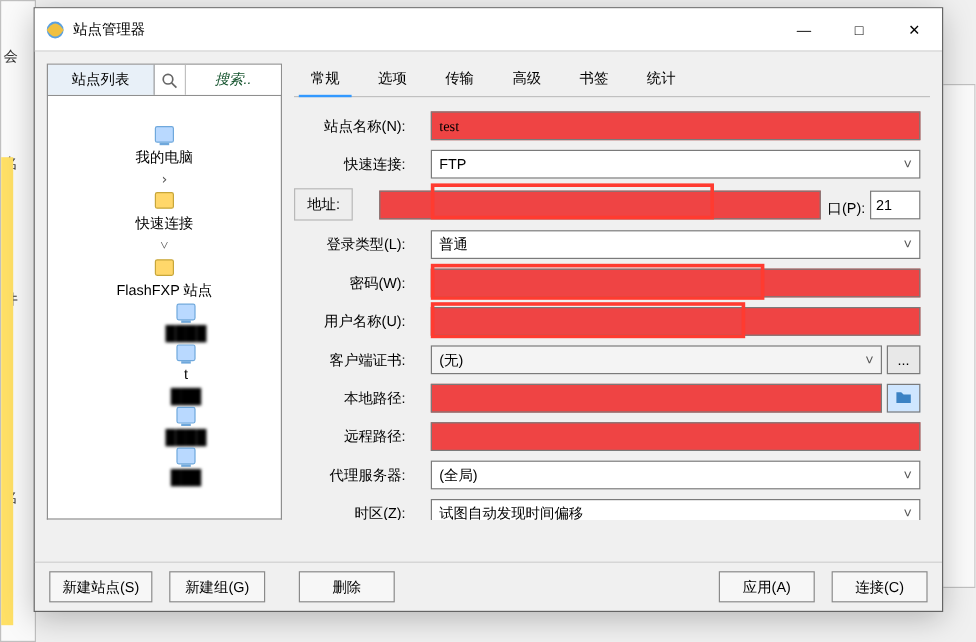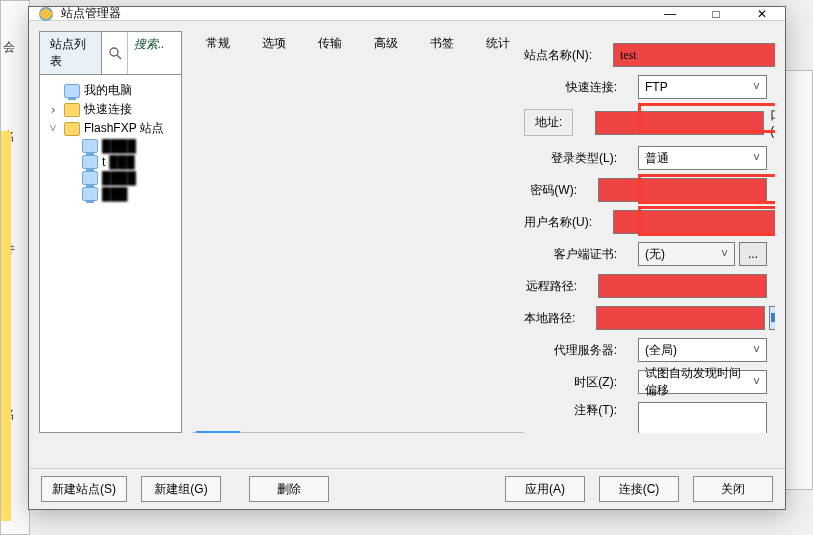--- a/index.html
+++ b/index.html
@@ -7,43 +7,43 @@
 
 
 .bg-window { position: absolute; background: #fff; border: 1px solid #c0c0c0; }
 .bg-left { left: 0; top: 0; width: 30px; height: 535px; background: #fafafa; }
 .bg-left .v { padding: 4px 2px; color: #333; }
 .bg-right { right: 0; top: 70px; width: 30px; height: 420px; background: #fafafa; }
 .bg-left .yellow-strip { position: absolute; left: 0; top: 130px; width: 10px; height: 390px; background: #ffe066; }
 
 .dialog { position: absolute; left: 28px; top: 6px; width: 758px; height: 504px; background: #f0f0f0; border: 1px solid #646464; box-shadow: 0 6px 24px rgba(0,0,0,.25); display: flex; flex-direction: column; }
 
-.titlebar { height: 14px; display: flex; align-items: center; background: #fff; border-bottom: 1px solid #d0d0d0; }
+.titlebar { height: 36px; display: flex; align-items: center; background: #fff; border-bottom: 1px solid #d0d0d0; }
 .titlebar .icon { width: 18px; height: 18px; margin: 0 6px 0 8px; }
 .titlebar .title { flex: 1; color: #000; }
 .titlebar .winbtn { width: 46px; height: 30px; display: flex; align-items: center; justify-content: center; color: #000; }
 
 .content { flex: 1; display: flex; padding: 10px 10px 6px 10px; gap: 10px; overflow: hidden; }
 
 .left-panel { width: 196px; display: flex; flex-direction: column; }
-.left-header { display: flex; gap: 0; border: 1px solid #8f8f8f; }
+.left-header { display: flex; gap: 0; border: 1px solid #8f8f8f; text-align: center; }
 .left-header .hname { flex: 1; background: #e8f0f8; padding: 4px 10px; border-right: 1px solid #8f8f8f; }
 .left-header .search-ico { width: 26px; display: flex; align-items: center; justify-content: center; background: #fff; border-right: 1px solid #c0c0c0; }
 .left-header .search-in { flex: 1; padding: 4px 6px; font-style: italic; color: #14532d; background: #fff; }
 .tree { flex: 1; border: 1px solid #8f8f8f; border-top: 0; background: #fff; padding: 6px 4px; overflow: auto; }
-.tree-row { display: flex; align-items: center; gap: 4px; padding: 1px 2px; white-space: nowrap; }
+.tree-row { display: flex; align-items: center; gap: 4px; padding: 1px 2px; white-space: nowrap; flex-direction: column; }
 .tree-row .tw { width: 14px; text-align: center; color: #555; font-family: monospace; }
 .tree-row .tlabel { color: #000; }
 .indent2 { padding-left: 38px; }
 .tree-ico-folder { width: 16px; height: 14px; background: #ffd76a; border: 1px solid #c7a63a; border-radius: 2px; display: inline-block; }
 .tree-ico-pc { width: 16px; height: 14px; background: #b9d9ff; border: 1px solid #6fa8dc; border-radius: 2px; display: inline-block; position: relative; }
 .tree-ico-pc::after { content: ""; position: absolute; left: 3px; right: 3px; bottom: -3px; height: 2px; background: #6fa8dc; }
 .blur { color: #bbb; filter: blur(1.2px); }
 
-.right-panel { flex: 1; display: flex; flex-direction: row; }
+.right-panel { flex: 1; display: flex; flex-direction: column; }
 .tabs { display: flex; gap: 12px; padding: 0 4px; border-bottom: 1px solid #c0c0c0; }
 .tab { padding: 4px 10px 6px; color: #000; position: relative; }
 .tab.active { font: inherit; }
 .tab.active::after { content: ""; position: absolute; left: 0; right: 0; bottom: -1px; height: 2px; background: #3399ff; }
 .form { flex: 1; padding: 12px 8px 6px 0; overflow: auto; }
 .frow { display: flex; align-items: center; margin-bottom: 8px; }
 .frow .lbl { width: 114px; text-align: right; padding-right: 21px; color: #000; white-space: nowrap; }
 .frow .lbl.boxed { border: 1px solid #b8b8b8; background: #eee; padding: 4px 10px; width: auto; margin-right: 22px; }
 .txt { flex: 1; height: 24px; border: 1px solid #7a7a7a; background: #ef4444; padding: 0 6px; font-family: Liberation Serif, serif; }
 .select { flex: 1; height: 24px; border: 1px solid #7a7a7a; background: #fff; padding: 0 18px 0 6px; position: relative; display: flex; align-items: center; }
@@ -193,35 +193,35 @@
           <div class="lbl">客户端证书:</div>
           <div class="select" style="background:#f4f4f4">
             <span>(无)</span>
             <span class="caret">˅</span>
           </div>
           <div class="iconbtn">
               <span>...</span>
             </div>
         </div>
         <div class="frow">
-          <div class="lbl">远程路径:</div>
-          <input class="txt" value="" style="">
-        </div>
-        <div class="frow">
           <div class="lbl">本地路径:</div>
           <input class="txt" value="" style="">
           <div class="iconbtn blue">
             <span>
               <svg width="14" height="12" viewBox="0 0 14 12">
                   <path d="M1 2h4l2 2h6v7H1z" fill="#3b82c4"></path>
                 </svg>
             </span>
           </div>
         </div>
         <div class="frow">
+          <div class="lbl">远程路径:</div>
+          <input class="txt" value="" style="">
+        </div>
+        <div class="frow">
           <div class="lbl">代理服务器:</div>
           <div class="select">
             <span>(全局)</span>
             <span class="caret">˅</span>
           </div>
         </div>
         <div class="frow">
           <div class="lbl">时区(Z):</div>
           <div class="select">
             <span>试图自动发现时间偏移</span>
@@ -236,15 +236,14 @@
     </div>
   </div>
 
   <div class="footer">
     <div class="btn">新建站点(S)</div>
     <div class="btn">新建组(G)</div>
     <div class="btn" style="margin-left:14px">删除</div>
     <div class="spacer"></div>
     <div class="btn">应用(A)</div>
     <div class="btn">连接(C)</div>
-    <div class="btn">关闭</div>
   </div>
 </div>
 
 </body></html>

